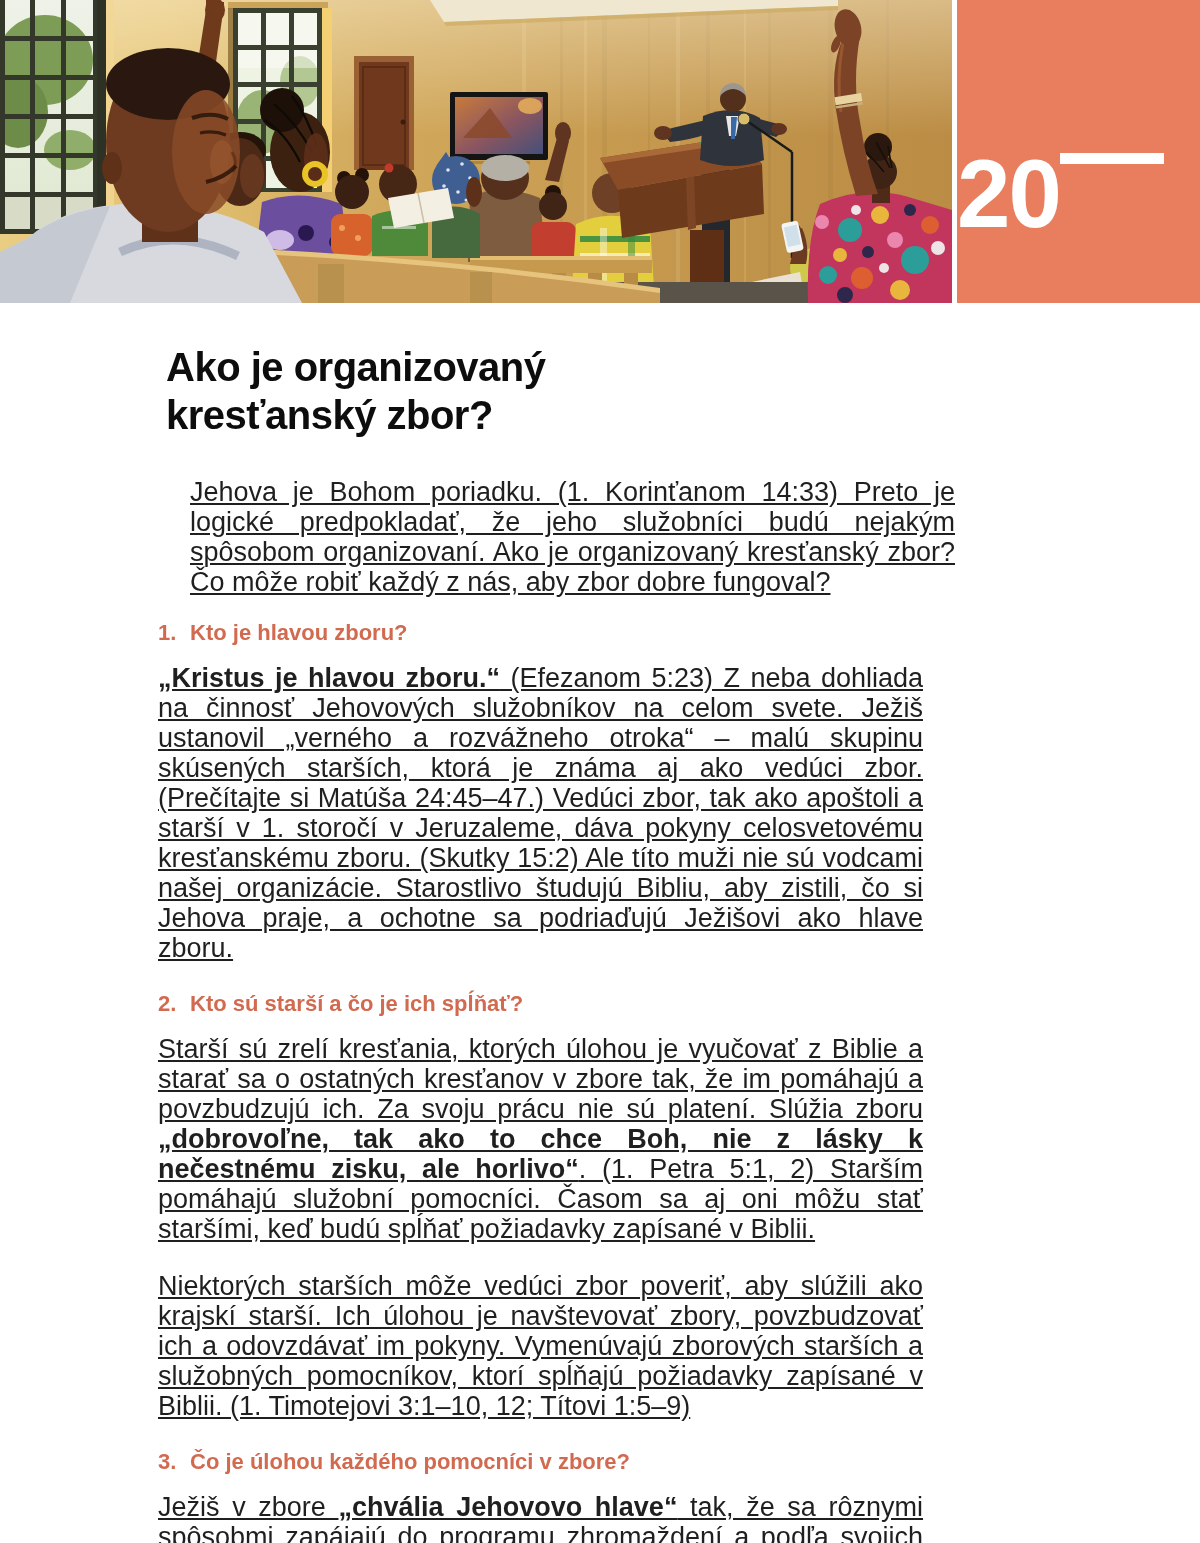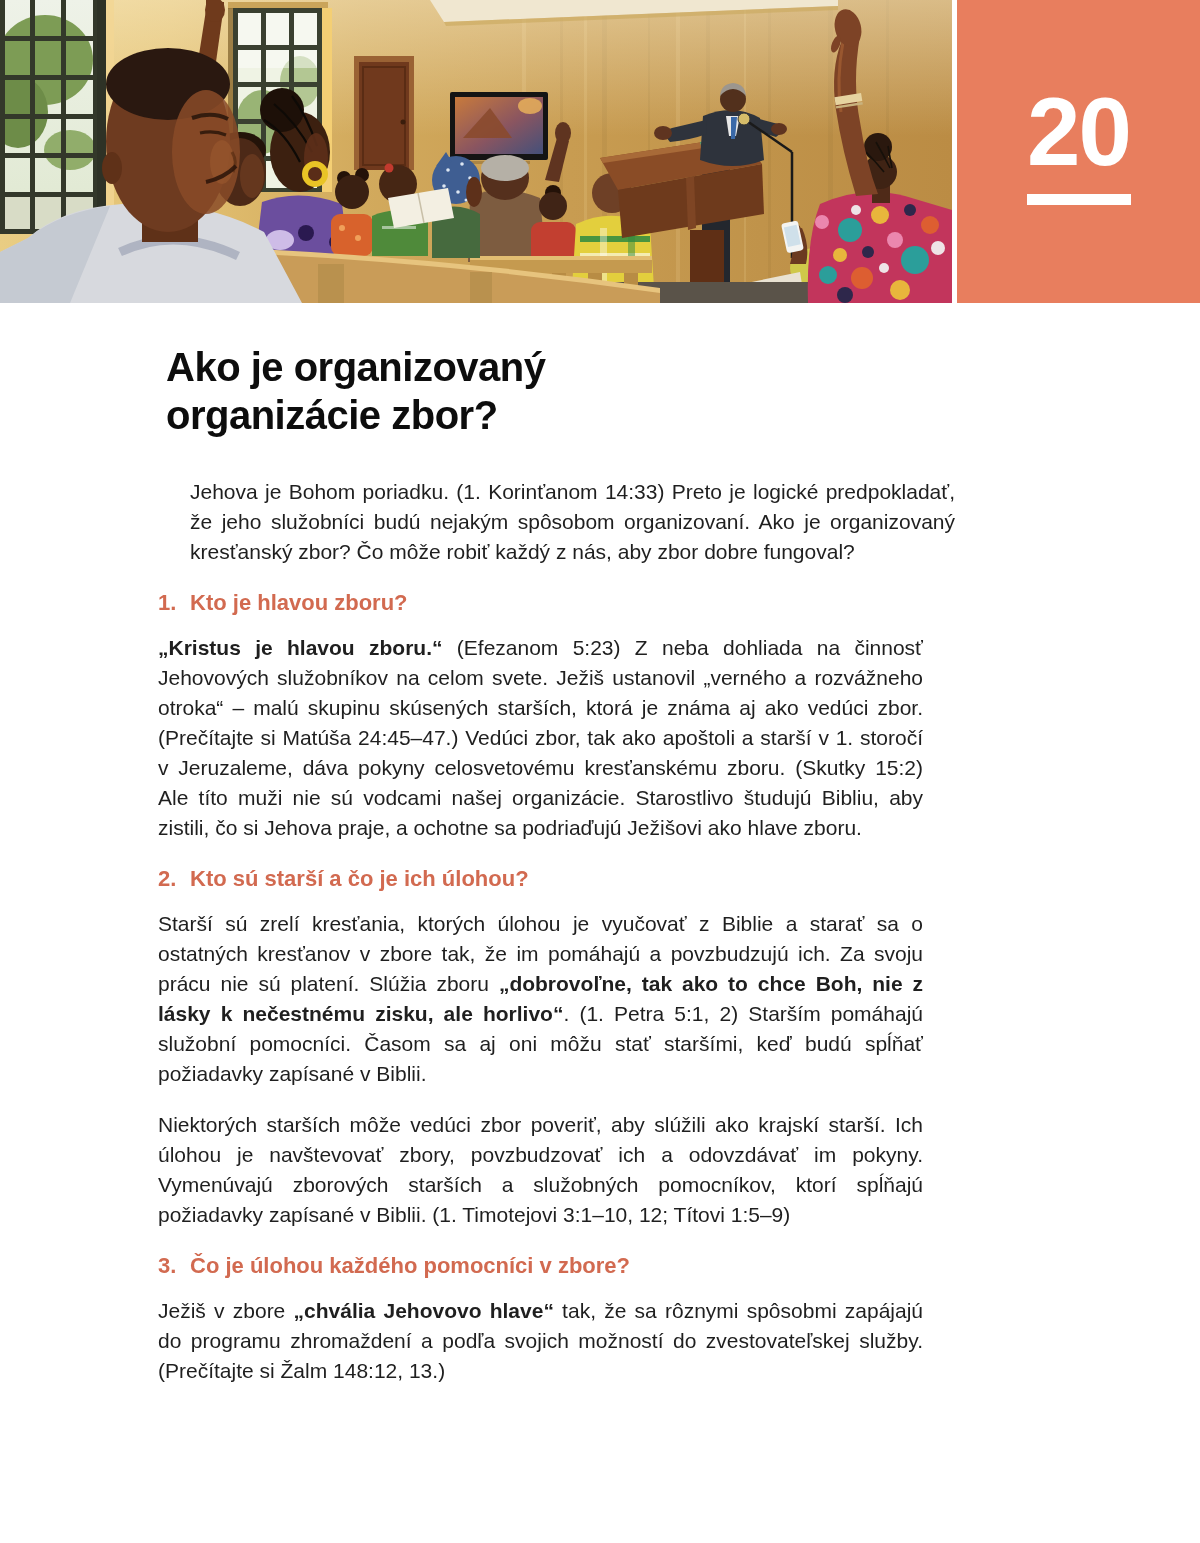--- a/index.html
+++ b/index.html
@@ -5,36 +5,37 @@
   html,body{margin:0;padding:0;background:#ffffff;}
   .page{
     position:relative;width:1200px;height:1543px;background:#ffffff;
     font-family:"Liberation Sans","DejaVu Sans",sans-serif;color:#1f1f1f;overflow:hidden;
   }
   .hero{position:absolute;top:0;left:0;width:952px;height:303px;overflow:hidden;}
   .hero svg{display:block;width:952px;height:303px;}
   .badge{
     position:absolute;top:0;left:957px;width:243px;height:303px;
     background:var(--chapter-block,#e87e5e);
-    display:flex;flex-direction:column;align-items:center;
+    display:flex;flex-direction:row;align-items:center;
   }
   .badge-number{
     margin-top:84px;font-size:96px;line-height:1;font-weight:bold;color:#ffffff;
     letter-spacing:-2px;
   }
   .badge-rule{width:104px;height:11px;background:#ffffff;margin-top:14px;}
   .content{position:absolute;top:303px;left:158px;width:800px;}
   .title{
     margin:40px 0 0 8px;font-size:40px;line-height:48px;font-weight:bold;
     color:#0d0d0d;letter-spacing:-0.5px;white-space:pre-line;
   }
   .intro{margin:38px 0 0 32px;}
   .para{
-    width:765px;text-align:justify;font-size:21px;line-height:30px;
+    width:765px;text-align:justify;font-size:27px;line-height:30px;
     hyphens:none;
+    text-decoration:underline;
   }
   .para + .para{margin-top:8px;}
   .section-heading{
     display:flex;margin-top:22px;font-size:22px;line-height:28px;font-weight:bold;
     color:var(--heading-accent,#d26a50);
   }
   .section-num{width:32px;flex:none;}
   .section .para:first-of-type{margin-top:16px;}
   .b{font-weight:bold;}
 </style>
@@ -372,36 +373,36 @@
   </div>
 
   <div class="badge">
     <div class="badge-number">20</div>
     <div class="badge-rule"></div>
   </div>
 
   <div class="content">
 
     <h1 class="title">Ako je organizovaný
-organizácie zbor?</h1>
+kresťanský zbor?</h1>
 
     <p class="para intro"><span>Jehova je Bohom poriadku. (1. Korinťanom 14:33) Preto je logické predpokladať, že jeho služobníci budú nejakým spôsobom organizovaní. Ako je organizovaný kresťanský zbor? Čo môže robiť každý z nás, aby zbor dobre fungoval?</span></p>
 
     <div class="section">
       <div class="section-heading">
         <span class="section-num">1.</span>
         <span>Kto je hlavou zboru?</span>
       </div>
       <p class="para"><span class="b">„Kristus je hlavou zboru.“</span><span> (Efezanom 5:23) Z neba dohliada na činnosť Jehovových služobníkov na celom svete. Ježiš ustanovil „verného a rozvážneho otroka“ – malú skupinu skúsených starších, ktorá je známa aj ako vedúci zbor. (Prečítajte si Matúša 24:45–47.) Vedúci zbor, tak ako apoštoli a starší v 1. storočí v Jeruzaleme, dáva pokyny celosvetovému kresťanskému zboru. (Skutky 15:2) Ale títo muži nie sú vodcami našej organizácie. Starostlivo študujú Bibliu, aby zistili, čo si Jehova praje, a ochotne sa podriaďujú Ježišovi ako hlave zboru.</span></p>
     </div>
 
     <div class="section">
       <div class="section-heading">
         <span class="section-num">2.</span>
-        <span>Kto sú starší a čo je ich úlohou?</span>
+        <span>Kto sú starší a čo je ich spĺňať?</span>
       </div>
       <p class="para"><span>Starší sú zrelí kresťania, ktorých úlohou je vyučovať z Biblie a starať sa o ostatných kresťanov v zbore tak, že im pomáhajú a povzbudzujú ich. Za svoju prácu nie sú platení. Slúžia zboru </span><span class="b">„dobrovoľne, tak ako to chce Boh, nie z lásky k nečestnému zisku, ale horlivo“</span><span>. (1. Petra 5:1, 2) Starším pomáhajú služobní pomocníci. Časom sa aj oni môžu stať staršími, keď budú spĺňať požiadavky zapísané v Biblii.</span></p>
       <p class="para"><span>Niektorých starších môže vedúci zbor poveriť, aby slúžili ako krajskí starší. Ich úlohou je navštevovať zbory, povzbudzovať ich a odovzdávať im pokyny. Vymenúvajú zborových starších a služobných pomocníkov, ktorí spĺňajú požiadavky zapísané v Biblii. (1. Timotejovi 3:1–10, 12; Títovi 1:5–9)</span></p>
     </div>
 
     <div class="section">
       <div class="section-heading">
         <span class="section-num">3.</span>
         <span>Čo je úlohou každého pomocníci v zbore?</span>
       </div>

